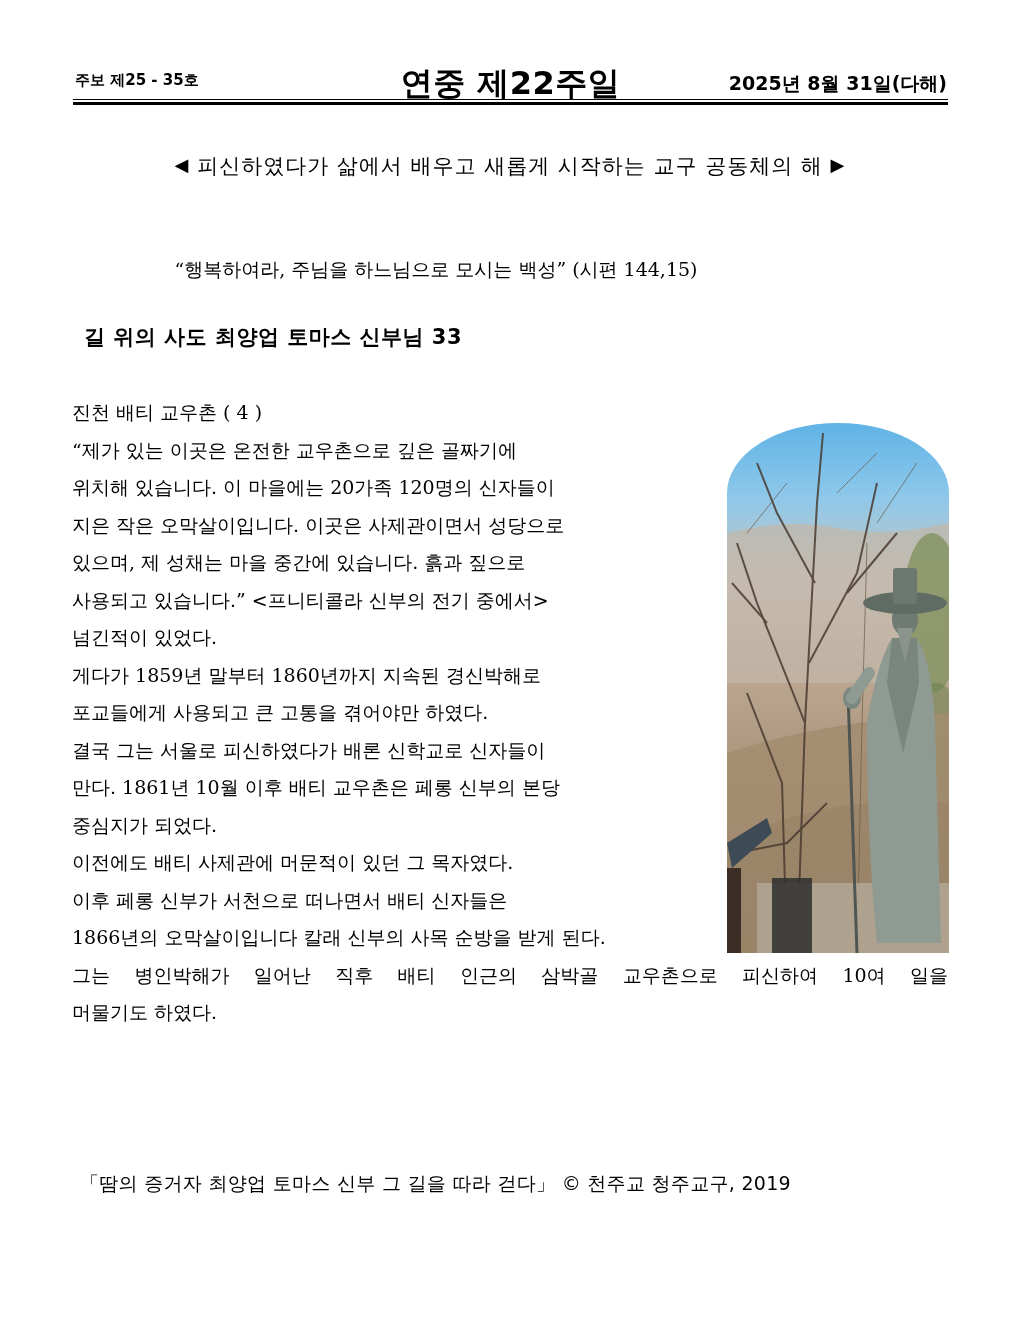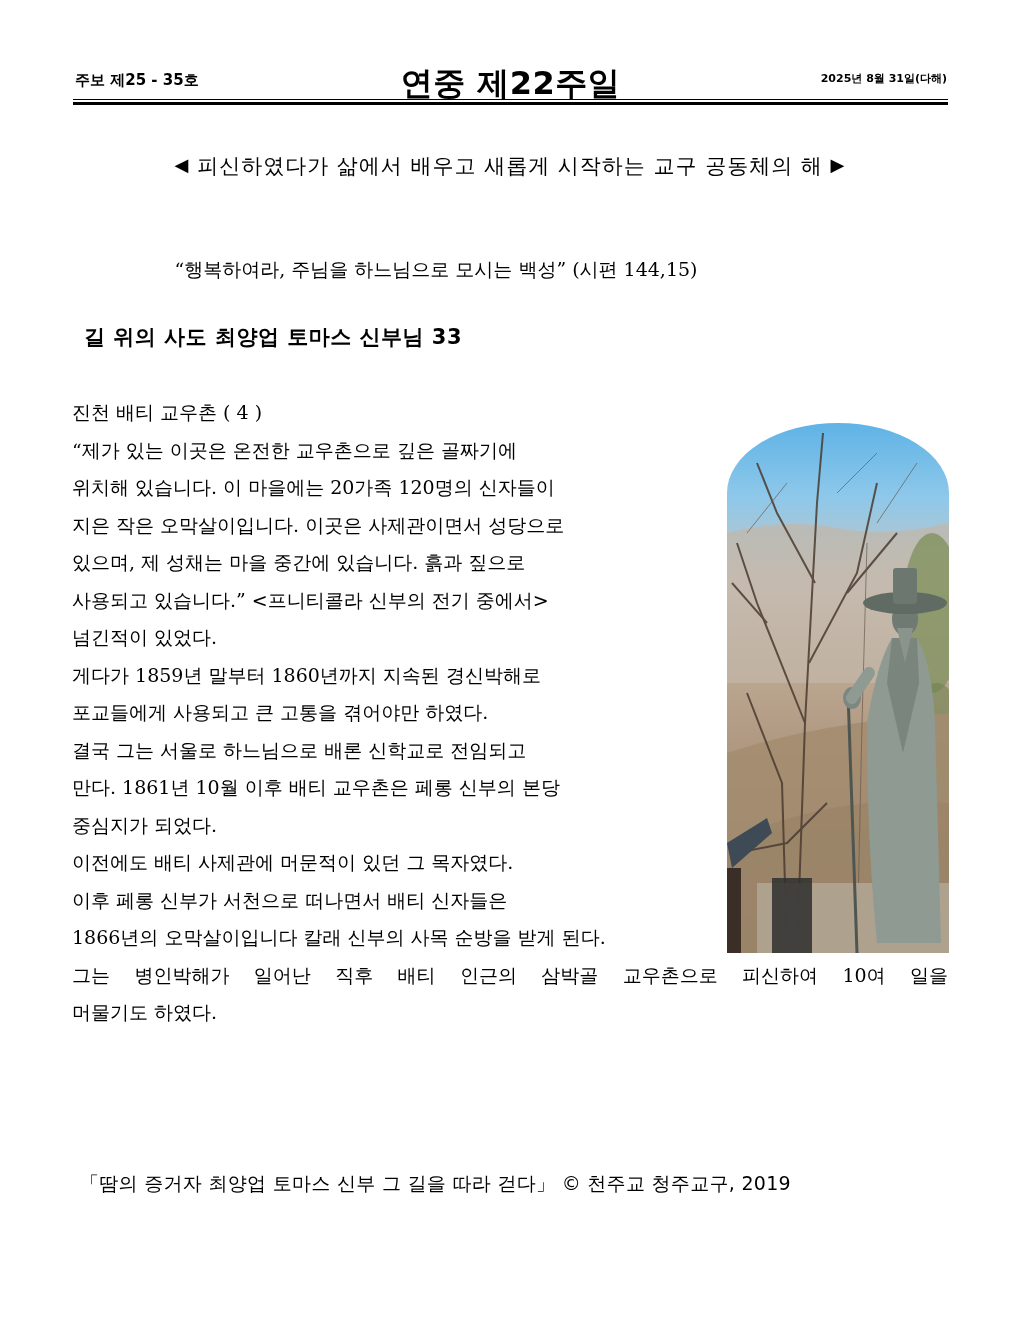--- a/index.html
+++ b/index.html
@@ -41,21 +41,21 @@
       font-weight: bold;
       font-size: 32px;
       letter-spacing: 0.5px;
     }
     .date {
       position: absolute;
       right: 1px;
       top: 7px;
       font-family: "DejaVu Sans", sans-serif;
       font-weight: bold;
-      font-size: 11px;
+      font-size: 19px;
     }
     .rule-thin {
       position: absolute;
       left: 73px;
       top: 99px;
       width: 875px;
       height: 1px;
       background: #000;
     }
     .rule-thick {
@@ -168,21 +168,21 @@
 <div class="body-text">
   <span class="line">진천 배티 교우촌 ( 4 )</span>
   <span class="line">“제가 있는 이곳은 온전한 교우촌으로 깊은 골짜기에</span>
   <span class="line">위치해 있습니다. 이 마을에는 20가족 120명의 신자들이</span>
   <span class="line">지은 작은 오막살이입니다. 이곳은 사제관이면서 성당으로</span>
   <span class="line">있으며, 제 성채는 마을 중간에 있습니다. 흙과 짚으로</span>
   <span class="line">사용되고 있습니다.” &lt;프니티콜라 신부의 전기 중에서&gt;</span>
   <span class="line">넘긴적이 있었다.</span>
   <span class="line">게다가 1859년 말부터 1860년까지 지속된 경신박해로</span>
   <span class="line">포교들에게 사용되고 큰 고통을 겪어야만 하였다.</span>
-  <span class="line">결국 그는 서울로 하느님으로 배론 신학교로 전임되고</span>
+  <span class="line">결국 그는 서울로 피신하였다가 배론 신학교로 신자들이</span>
   <span class="line">만다. 1861년 10월 이후 배티 교우촌은 페롱 신부의 본당</span>
   <span class="line">중심지가 되었다.</span>
   <span class="line">이전에도 배티 사제관에 머문적이 있던 그 목자였다.</span>
   <span class="line">이후 페롱 신부가 서천으로 떠나면서 배티 신자들은</span>
   <span class="line">1866년의 오막살이입니다 칼래 신부의 사목 순방을 받게 된다.</span>
   <span class="line full">그는 병인박해가 일어난 직후 배티 인근의 삼박골 교우촌으로 피신하여 10여 일을</span>
   <span class="line">머물기도 하였다.</span>
 </div>
 
 <div class="photo">

